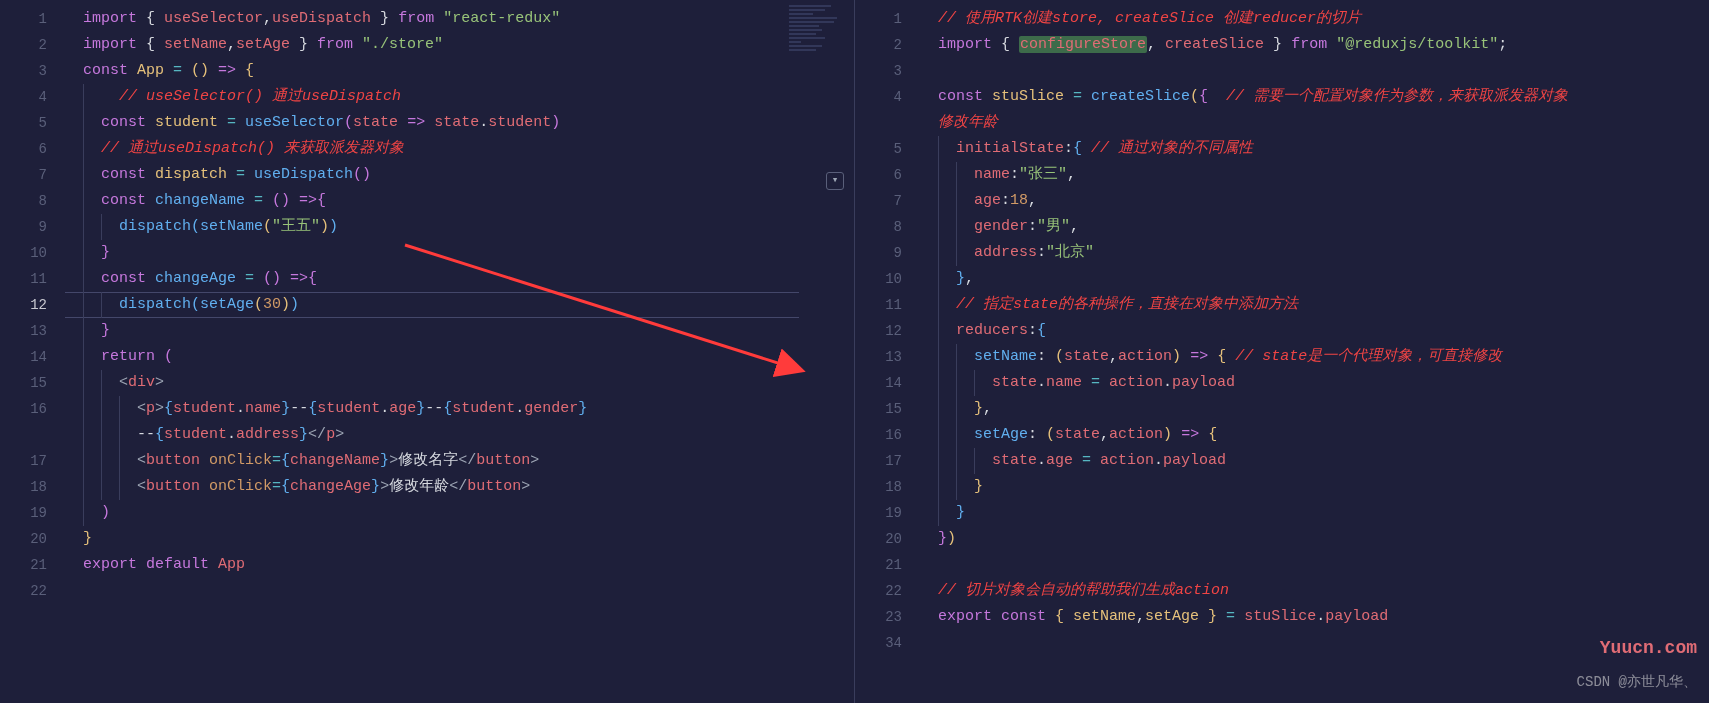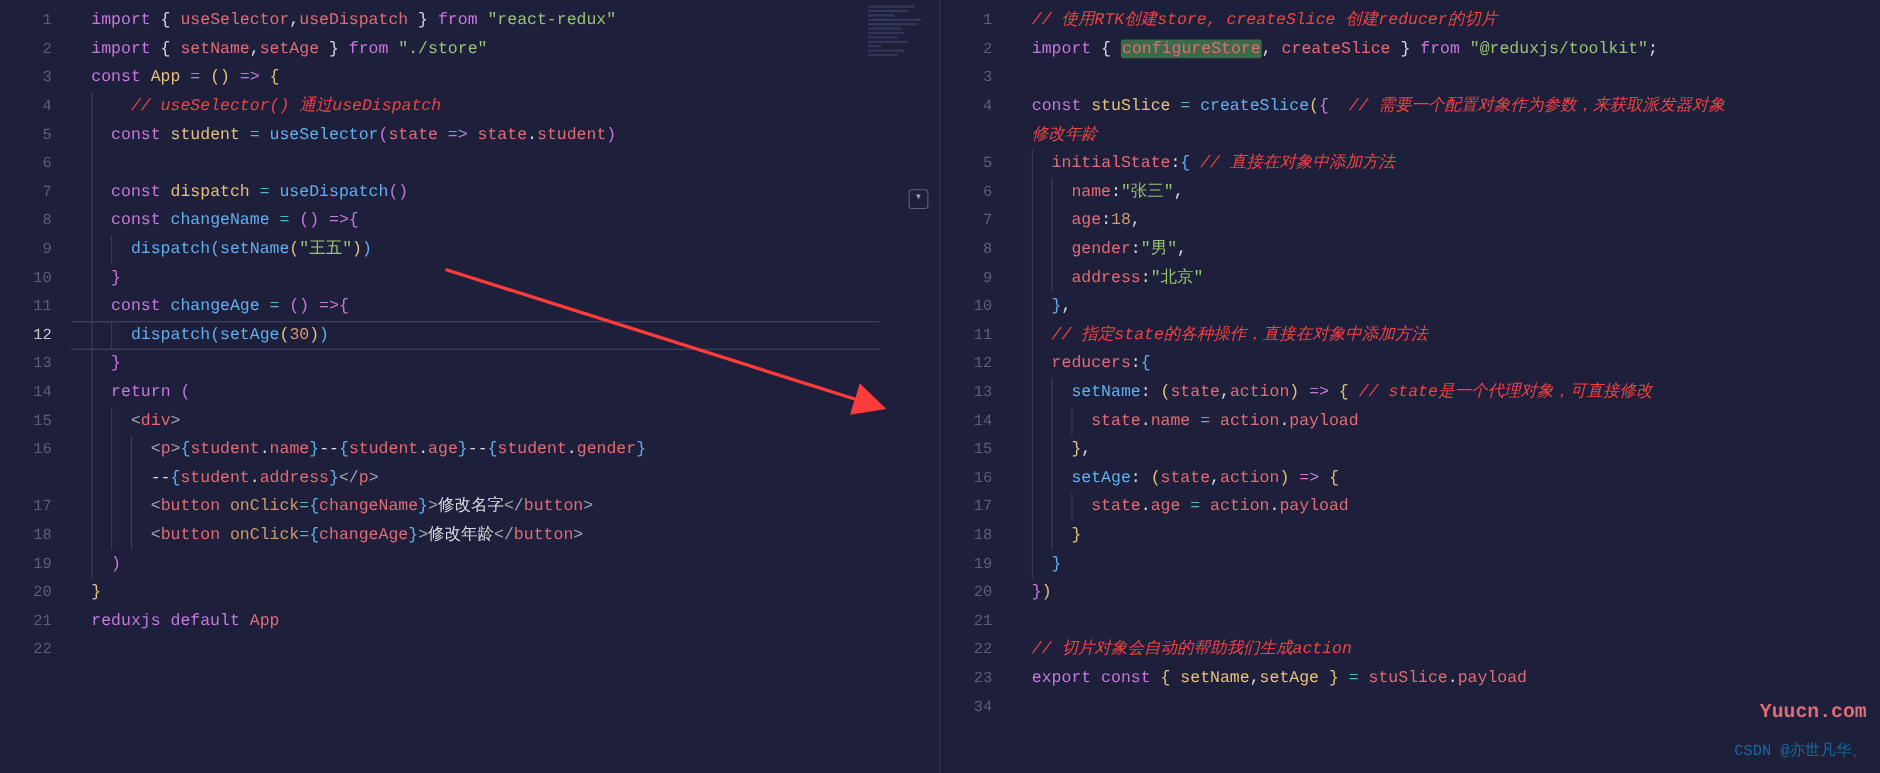--- a/index.html
+++ b/index.html
@@ -113,21 +113,21 @@
   .arrow {
     position:absolute;
     top:240px; left:400px;
     width:410px; height:140px;
     z-index:5;
     pointer-events:none;
   }
   .watermark1 {
     position:absolute;
     bottom:12px; right:12px;
-    color:#0ea5e9;
+    color:#e5e5e5;
     opacity:0.55;
     font-size:14px;
     z-index:4;
   }
   .watermark2 {
     position:absolute;
     bottom:45px; right:12px;
     color:#e06c75;
     font-size:18px;
     font-weight:bold;
@@ -180,37 +180,37 @@
           <div class="ln">20</div>
           <div class="ln">21</div>
           <div class="ln">22</div>
         </div>
       <div class="lines" id="lines-left">
           <div class="line"><span class="k-purple">import </span><span class="k-punc">{ </span><span class="k-red">useSelector</span><span class="k-punc">,</span><span class="k-red">useDispatch </span><span class="k-punc">} </span><span class="k-purple">from </span><span class="k-green">"react-redux"</span></div>
           <div class="line"><span class="k-purple">import </span><span class="k-punc">{ </span><span class="k-red">setName</span><span class="k-punc">,</span><span class="k-red">setAge </span><span class="k-punc">} </span><span class="k-purple">from </span><span class="k-green">"./store"</span></div>
           <div class="line"><span class="k-purple">const </span><span class="k-yellow">App </span><span class="k-aqua">= </span><span class="k-paren-yellow">() </span><span class="k-purple">=&gt; </span><span class="k-paren-yellow">{</span></div>
           <div class="line"><div class="indent-guide" style="left: 18px;"></div><span class="">    </span><span class="k-comment">// useSelector() 通过useDispatch</span></div>
           <div class="line"><div class="indent-guide" style="left: 18px;"></div><span class="">  </span><span class="k-purple">const </span><span class="k-yellow">student </span><span class="k-aqua">= </span><span class="k-blue">useSelector</span><span class="k-paren-purple">(</span><span class="k-red">state </span><span class="k-purple">=&gt; </span><span class="k-red">state</span><span class="k-punc">.</span><span class="k-red">student</span><span class="k-paren-purple">)</span></div>
-          <div class="line"><div class="indent-guide" style="left: 18px;"></div><span class="">  </span></div>
+          <div class="line"><div class="indent-guide" style="left: 18px;"></div><span class="">  </span><span class="k-comment">// 通过useDispatch() 来获取派发器对象</span></div>
           <div class="line"><div class="indent-guide" style="left: 18px;"></div><span class="">  </span><span class="k-purple">const </span><span class="k-yellow">dispatch </span><span class="k-aqua">= </span><span class="k-blue">useDispatch</span><span class="k-paren-purple">()</span></div>
           <div class="line"><div class="indent-guide" style="left: 18px;"></div><span class="">  </span><span class="k-purple">const </span><span class="k-blue">changeName </span><span class="k-aqua">= </span><span class="k-paren-purple">() </span><span class="k-purple">=&gt;</span><span class="k-paren-purple">{</span></div>
           <div class="line"><div class="indent-guide" style="left: 18px;"></div><div class="indent-guide" style="left: 36px;"></div><span class="">    </span><span class="k-blue">dispatch</span><span class="k-paren-blue">(</span><span class="k-blue">setName</span><span class="k-paren-yellow">(</span><span class="k-green">"王五"</span><span class="k-paren-yellow">)</span><span class="k-paren-blue">)</span></div>
           <div class="line"><div class="indent-guide" style="left: 18px;"></div><span class="">  </span><span class="k-paren-purple">}</span></div>
           <div class="line"><div class="indent-guide" style="left: 18px;"></div><span class="">  </span><span class="k-purple">const </span><span class="k-blue">changeAge </span><span class="k-aqua">= </span><span class="k-paren-purple">() </span><span class="k-purple">=&gt;</span><span class="k-paren-purple">{</span></div>
           <div class="line current-line"><div class="indent-guide" style="left: 18px;"></div><div class="indent-guide" style="left: 36px;"></div><span class="">    </span><span class="k-blue">dispatch</span><span class="k-paren-blue">(</span><span class="k-blue">setAge</span><span class="k-paren-yellow">(</span><span class="k-orange">30</span><span class="k-paren-yellow">)</span><span class="k-paren-blue">)</span></div>
           <div class="line"><div class="indent-guide" style="left: 18px;"></div><span class="">  </span><span class="k-paren-purple">}</span></div>
           <div class="line"><div class="indent-guide" style="left: 18px;"></div><span class="">  </span><span class="k-purple">return </span><span class="k-paren-purple">(</span></div>
           <div class="line"><div class="indent-guide" style="left: 18px;"></div><div class="indent-guide" style="left: 36px;"></div><span class="">    </span><span class="k-gray">&lt;</span><span class="k-tag">div</span><span class="k-gray">&gt;</span></div>
           <div class="line"><div class="indent-guide" style="left: 18px;"></div><div class="indent-guide" style="left: 36px;"></div><div class="indent-guide" style="left: 54px;"></div><span class="">      </span><span class="k-gray">&lt;</span><span class="k-tag">p</span><span class="k-gray">&gt;</span><span class="k-paren-blue">{</span><span class="k-red">student</span><span class="k-punc">.</span><span class="k-red">name</span><span class="k-paren-blue">}</span><span class="k-white">--</span><span class="k-paren-blue">{</span><span class="k-red">student</span><span class="k-punc">.</span><span class="k-red">age</span><span class="k-paren-blue">}</span><span class="k-white">--</span><span class="k-paren-blue">{</span><span class="k-red">student</span><span class="k-punc">.</span><span class="k-red">gender</span><span class="k-paren-blue">}</span></div>
           <div class="line"><div class="indent-guide" style="left: 18px;"></div><div class="indent-guide" style="left: 36px;"></div><div class="indent-guide" style="left: 54px;"></div><span class="">      </span><span class="k-white">--</span><span class="k-paren-blue">{</span><span class="k-red">student</span><span class="k-punc">.</span><span class="k-red">address</span><span class="k-paren-blue">}</span><span class="k-gray">&lt;/</span><span class="k-tag">p</span><span class="k-gray">&gt;</span></div>
           <div class="line"><div class="indent-guide" style="left: 18px;"></div><div class="indent-guide" style="left: 36px;"></div><div class="indent-guide" style="left: 54px;"></div><span class="">      </span><span class="k-gray">&lt;</span><span class="k-tag">button </span><span class="k-attr">onClick</span><span class="k-aqua">=</span><span class="k-paren-blue">{</span><span class="k-red">changeName</span><span class="k-paren-blue">}</span><span class="k-gray">&gt;</span><span class="k-white">修改名字</span><span class="k-gray">&lt;/</span><span class="k-tag">button</span><span class="k-gray">&gt;</span></div>
           <div class="line"><div class="indent-guide" style="left: 18px;"></div><div class="indent-guide" style="left: 36px;"></div><div class="indent-guide" style="left: 54px;"></div><span class="">      </span><span class="k-gray">&lt;</span><span class="k-tag">button </span><span class="k-attr">onClick</span><span class="k-aqua">=</span><span class="k-paren-blue">{</span><span class="k-red">changeAge</span><span class="k-paren-blue">}</span><span class="k-gray">&gt;</span><span class="k-white">修改年龄</span><span class="k-gray">&lt;/</span><span class="k-tag">button</span><span class="k-gray">&gt;</span></div>
           <div class="line"><div class="indent-guide" style="left: 18px;"></div><span class="">  </span><span class="k-paren-purple">)</span></div>
           <div class="line"><span class="k-paren-yellow">}</span></div>
-          <div class="line"><span class="k-purple">reduxjs default </span><span class="k-red">App</span></div>
+          <div class="line"><span class="k-purple">export default </span><span class="k-red">App</span></div>
         </div>
     </div>
     <svg class="arrow" viewBox="0 0 410 140">
       <defs>
         <marker id="ah" markerWidth="10" markerHeight="10" refX="8" refY="5" orient="auto">
           <path d="M0,0 L10,5 L0,10 Z" fill="#ff3b3b"></path>
         </marker>
       </defs>
       <line x1="5" y1="5" x2="400" y2="130" stroke="#ff3b3b" stroke-width="3" marker-end="url(#ah)"></line>
     </svg>
@@ -244,21 +244,21 @@
           <div class="ln">22</div>
           <div class="ln">23</div>
           <div class="ln">34</div>
         </div>
       <div class="lines" id="lines-right">
           <div class="line"><span class="k-comment">// 使用RTK创建store, createSlice 创建reducer的切片</span></div>
           <div class="line"><span class="k-purple">import </span><span class="k-punc">{ </span><span class="k-red hl-sel">configureStore</span><span class="k-punc">, </span><span class="k-red">createSlice </span><span class="k-punc">} </span><span class="k-purple">from </span><span class="k-green">"@reduxjs/toolkit"</span><span class="k-punc">;</span></div>
           <div class="line"></div>
           <div class="line"><span class="k-purple">const </span><span class="k-yellow">stuSlice </span><span class="k-aqua">= </span><span class="k-blue">createSlice</span><span class="k-paren-yellow">(</span><span class="k-paren-purple">{  </span><span class="k-comment">// 需要一个配置对象作为参数，来获取派发器对象</span></div>
           <div class="line"><span class="k-comment">修改年龄</span></div>
-          <div class="line"><div class="indent-guide" style="left: 18px;"></div><span class="">  </span><span class="k-red">initialState</span><span class="k-punc">:</span><span class="k-paren-blue">{ </span><span class="k-comment">// 直接在对象中添加方法</span></div>
+          <div class="line"><div class="indent-guide" style="left: 18px;"></div><span class="">  </span><span class="k-red">initialState</span><span class="k-punc">:</span><span class="k-paren-blue">{ </span><span class="k-comment">// 通过对象的不同属性</span></div>
           <div class="line"><div class="indent-guide" style="left: 18px;"></div><div class="indent-guide" style="left: 36px;"></div><span class="">    </span><span class="k-red">name</span><span class="k-punc">:</span><span class="k-green">"张三"</span><span class="k-punc">,</span></div>
           <div class="line"><div class="indent-guide" style="left: 18px;"></div><div class="indent-guide" style="left: 36px;"></div><span class="">    </span><span class="k-red">age</span><span class="k-punc">:</span><span class="k-orange">18</span><span class="k-punc">,</span></div>
           <div class="line"><div class="indent-guide" style="left: 18px;"></div><div class="indent-guide" style="left: 36px;"></div><span class="">    </span><span class="k-red">gender</span><span class="k-punc">:</span><span class="k-green">"男"</span><span class="k-punc">,</span></div>
           <div class="line"><div class="indent-guide" style="left: 18px;"></div><div class="indent-guide" style="left: 36px;"></div><span class="">    </span><span class="k-red">address</span><span class="k-punc">:</span><span class="k-green">"北京"</span></div>
           <div class="line"><div class="indent-guide" style="left: 18px;"></div><span class="">  </span><span class="k-paren-blue">}</span><span class="k-punc">,</span></div>
           <div class="line"><div class="indent-guide" style="left: 18px;"></div><span class="">  </span><span class="k-comment">// 指定state的各种操作，直接在对象中添加方法</span></div>
           <div class="line"><div class="indent-guide" style="left: 18px;"></div><span class="">  </span><span class="k-red">reducers</span><span class="k-punc">:</span><span class="k-paren-blue">{</span></div>
           <div class="line"><div class="indent-guide" style="left: 18px;"></div><div class="indent-guide" style="left: 36px;"></div><span class="">    </span><span class="k-blue">setName</span><span class="k-punc">: </span><span class="k-paren-yellow">(</span><span class="k-red">state</span><span class="k-punc">,</span><span class="k-red">action</span><span class="k-paren-yellow">) </span><span class="k-purple">=&gt; </span><span class="k-paren-yellow">{ </span><span class="k-comment">// state是一个代理对象，可直接修改</span></div>
           <div class="line"><div class="indent-guide" style="left: 18px;"></div><div class="indent-guide" style="left: 36px;"></div><div class="indent-guide" style="left: 54px;"></div><span class="">      </span><span class="k-red">state</span><span class="k-punc">.</span><span class="k-red">name </span><span class="k-aqua">= </span><span class="k-red">action</span><span class="k-punc">.</span><span class="k-red">payload</span></div>
           <div class="line"><div class="indent-guide" style="left: 18px;"></div><div class="indent-guide" style="left: 36px;"></div><span class="">    </span><span class="k-paren-yellow">}</span><span class="k-punc">,</span></div>

